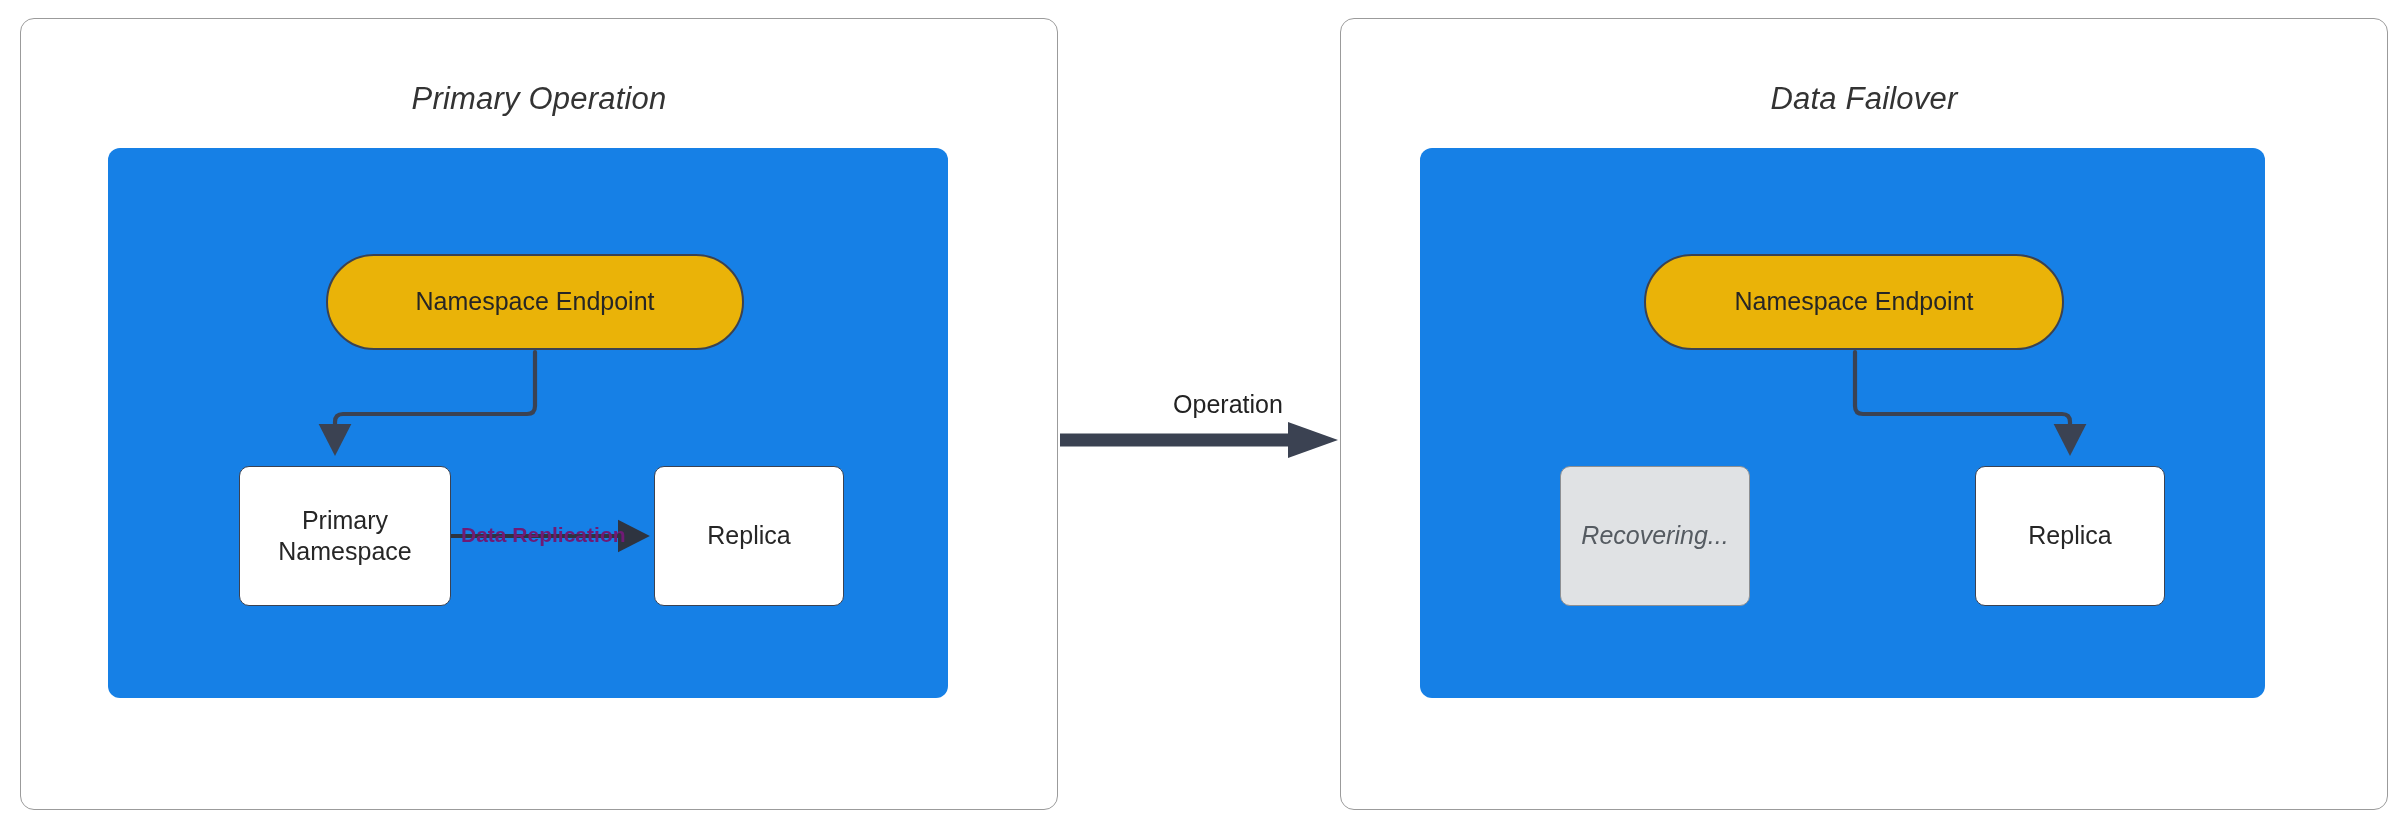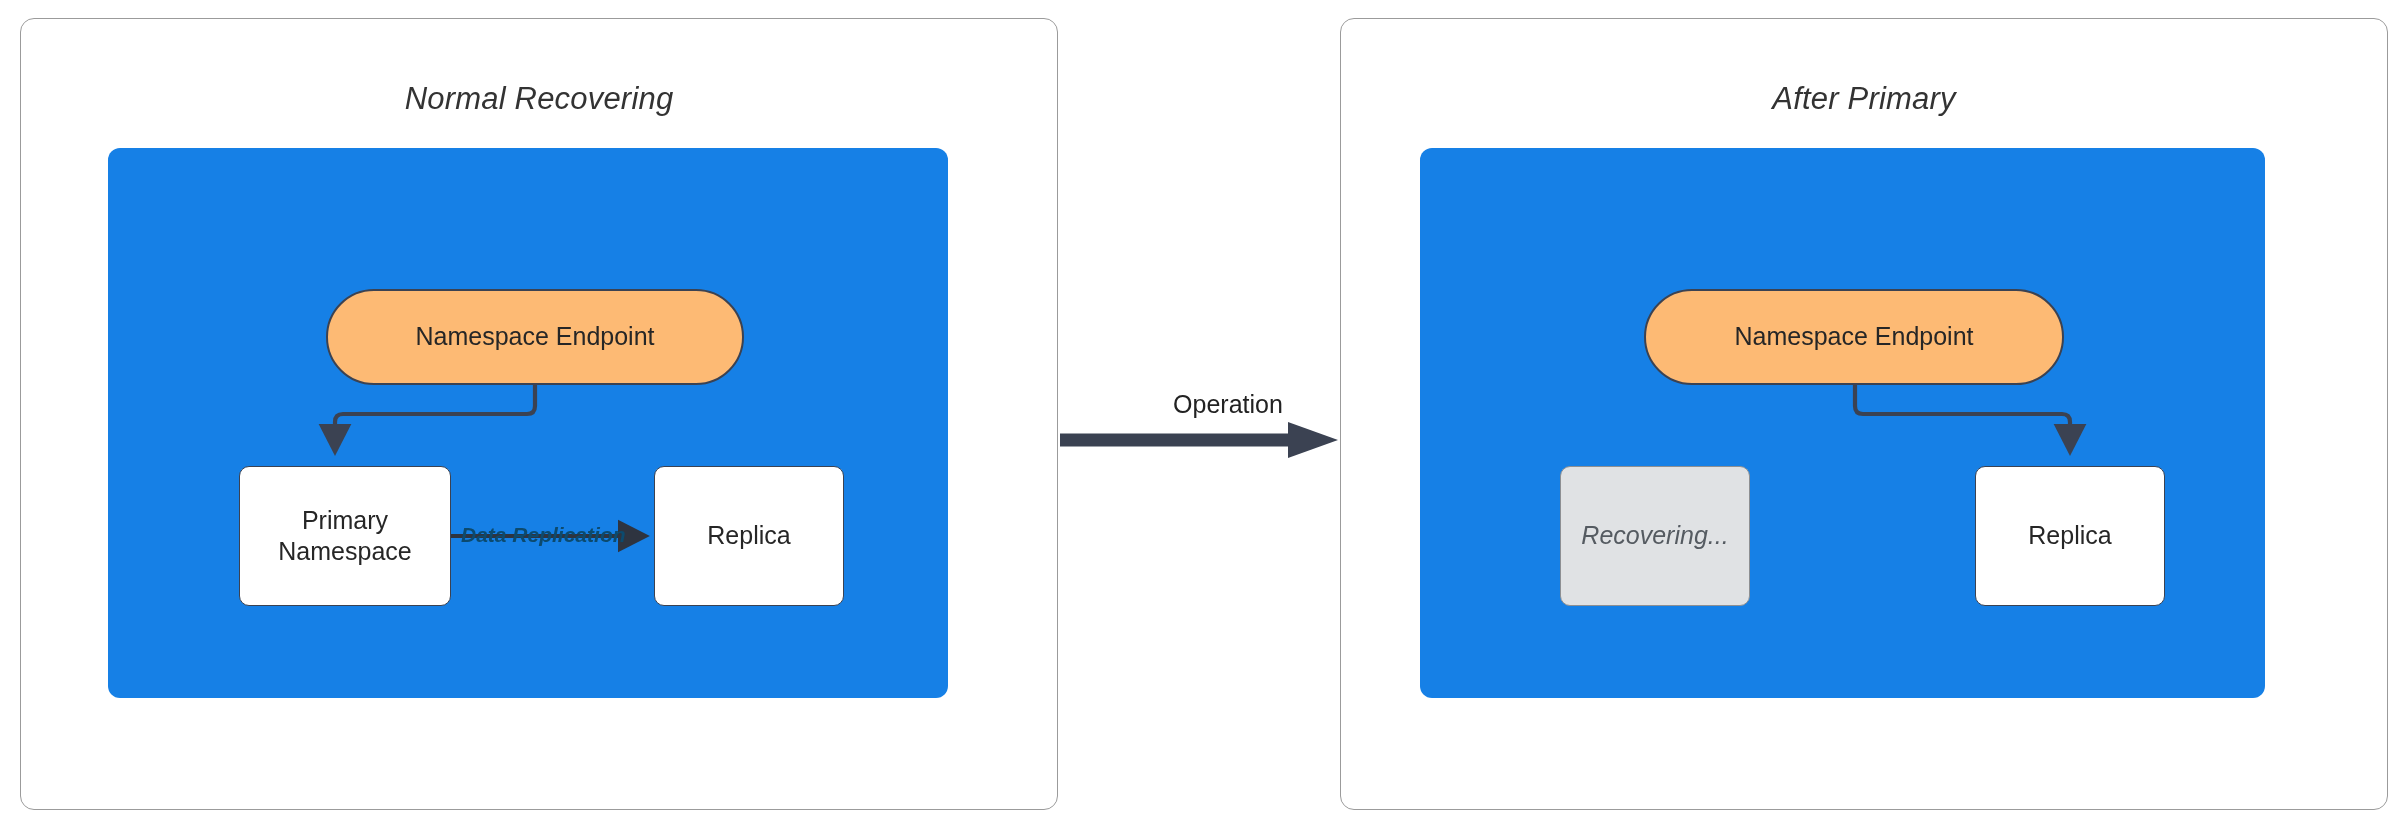--- a/index.html
+++ b/index.html
@@ -63,24 +63,23 @@
     display: flex;
     align-items: center;
     justify-content: center;
     text-align: center;
     color: #262626;
     font-size: 25px;
     line-height: 1.25;
     z-index: 4;
   }
   .node-pill {
-    background: #fdba74;
+    background: #eab308;
     border: 2.2px solid #3b4252;
     border-radius: 120px;
-    margin-top: 35px;
   }
   .node-rect {
     background: #ffffff;
     border: 1.8px solid #3b4252;
     border-radius: 10px;
   }
   .node-muted {
     background: #e0e2e4;
     border: 1.8px solid #8d8f92;
     border-radius: 10px;
@@ -94,26 +93,25 @@
   #replica-left { left: 654px; top: 466px; width: 190px; height: 140px; }
 
   
   #ep-right        { left: 1644px; top: 254px; width: 420px; height: 96px; }
   #recovering-right{ left: 1560px; top: 466px; width: 190px; height: 140px; }
   #replica-right   { left: 1975px; top: 466px; width: 190px; height: 140px; }
 
   
   .edge-label {
     position: absolute;
-    color: #0c4a6e;
+    color: #701a75;
     font-weight: bold;
     font-size: 21px;
     white-space: nowrap;
     z-index: 5;
-    font-style: italic;
   }
   #label-data-replication { left: 461px; top: 523px; }
 
   #label-failover {
     position: absolute;
     left: 1148px;
     top: 390px;
     width: 160px;
     text-align: center;
     color: #222222;
@@ -132,26 +130,26 @@
     z-index: 3;
     pointer-events: none;
   }
 </style>
 </head>
 <body>
 
 <div id="canvas">
 
   <div class="panel" id="panel-left">
-    <div class="panel-title">Normal Recovering</div>
+    <div class="panel-title">Primary Operation</div>
   </div>
   <div class="blue-box" id="blue-left"></div>
 
   <div class="panel" id="panel-right">
-    <div class="panel-title">After Primary</div>
+    <div class="panel-title">Data Failover</div>
   </div>
   <div class="blue-box" id="blue-right"></div>
 
   <svg id="wires" viewBox="0 0 2407 828" width="2407" height="828" xmlns="http://www.w3.org/2000/svg">
     <defs>
       <marker id="arrow-thin" markerWidth="9" markerHeight="9" refX="6.2" refY="4.5" orient="auto" markerUnits="strokeWidth">
         <path d="M0,0.6 L7.6,4.5 L0,8.4 z" fill="#3b4252"></path>
       </marker>
       <marker id="arrow-thin-h" markerWidth="9" markerHeight="9" refX="6.2" refY="4.5" orient="auto" markerUnits="strokeWidth">
         <path d="M0,0.6 L7.6,4.5 L0,8.4 z" fill="#2e3440"></path>

